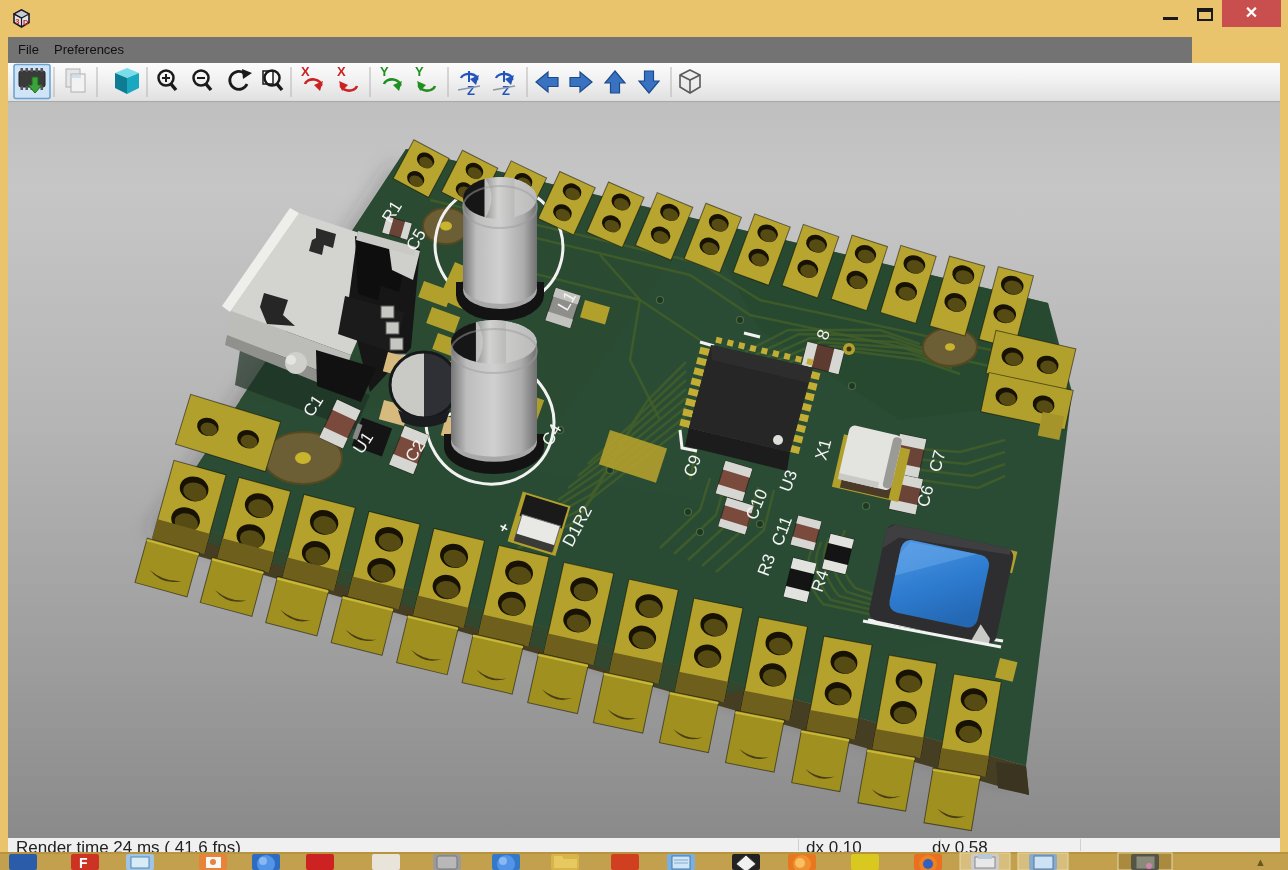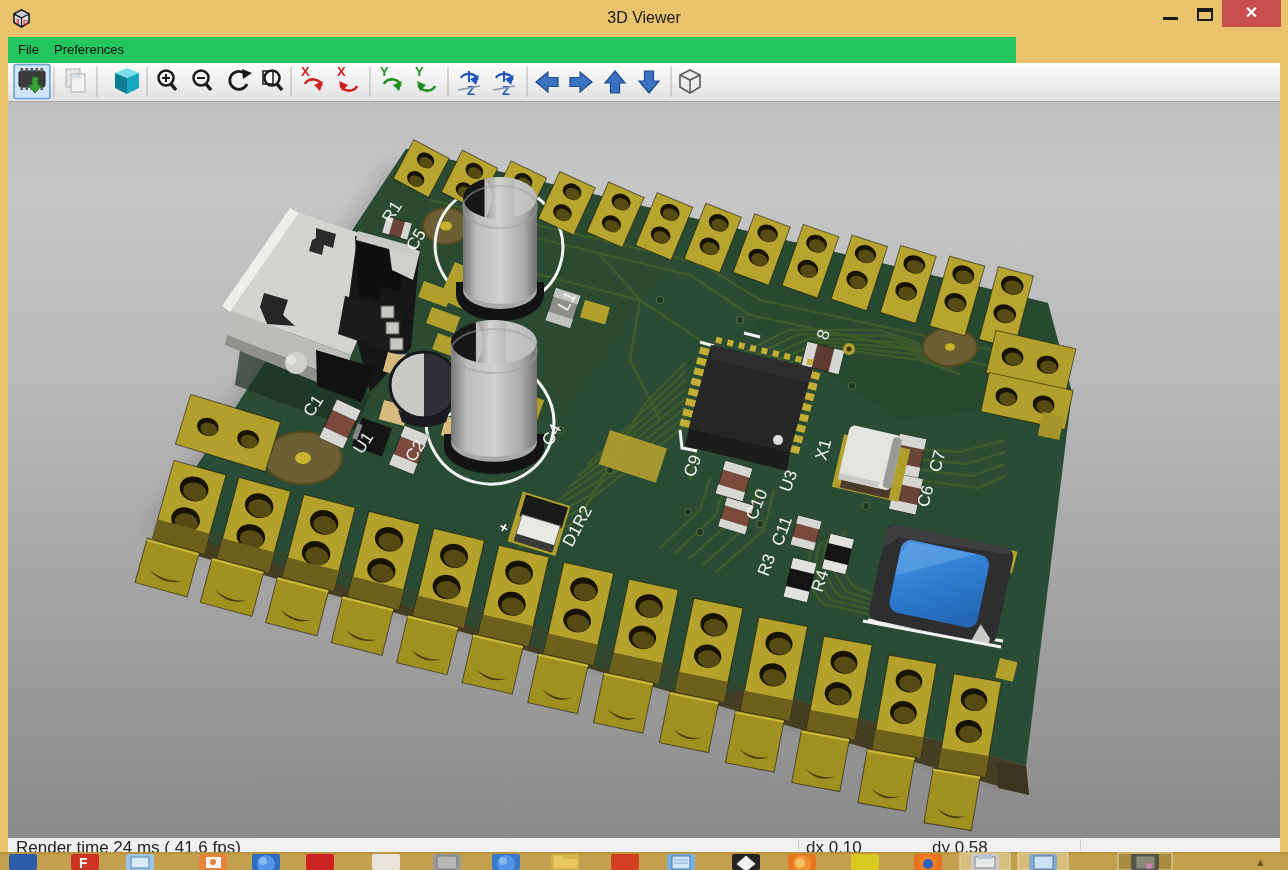--- a/index.html
+++ b/index.html
@@ -2,33 +2,32 @@
 <html><head><meta charset="utf-8"><style>
 html,body{margin:0;padding:0;}
 body{width:1288px;height:870px;overflow:hidden;position:relative;
  font-family:"Liberation Sans",sans-serif;background:#eac46d;}
 #titlebar{position:absolute;left:0;top:0;width:1288px;height:37px;background:#eac46d;}
 #title{position:absolute;left:0;top:9px;width:1288px;text-align:center;font-size:16px;color:#1a1a1a;}
 #mini{position:absolute;left:1163px;top:17px;width:15px;height:3px;background:#1a1a1a;}
 #maxi{position:absolute;left:1197px;top:8px;width:12px;height:7px;border:2px solid #1a1a1a;border-top-width:4px;}
 #closebtn{position:absolute;left:1222px;top:0;width:59px;height:27px;background:#c94f4f;}
 #closebtn:after{content:"✕";display:block;text-align:center;color:#fff;font-size:16px;line-height:26px;font-weight:bold;}
-#menubar{position:absolute;left:8px;top:37px;width:1008px;height:26px;background:#22c55e;font-size:13px;color:#111;}
+#menubar{position:absolute;left:8px;top:37px;width:1184px;height:26px;background:#737373;font-size:13px;color:#111;}
 #toolbar{position:absolute;left:8px;top:63px;width:1272px;height:39px;
  background:linear-gradient(180deg,#fcfcfc 0%,#f1f1f1 45%,#e0e0e0 100%);
  border-bottom:1px solid #a8a8a8;box-sizing:border-box;}
 #viewport{position:absolute;left:8px;top:102px;width:1272px;height:736px;}
 #statusbar{position:absolute;left:8px;top:838px;width:1272px;height:14px;background:#f0f0f0;font-size:17px;color:#222;}
 #taskbar{position:absolute;left:0;top:852px;width:1288px;height:18px;}
 svg{display:block;}
 .st{position:absolute;top:0px;}
 </style></head>
 <body>
 <div id="titlebar">
- <div id="title">3D Viewer</div>
  <svg style="position:absolute;left:12px;top:9px" width="19" height="19" viewBox="0 0 19 19">
   <polygon points="9.5,1 17,5 17,13.5 9.5,18 2,13.5 2,5" fill="#dfe3e8" stroke="#1a1a22" stroke-width="1.6"></polygon>
   <polygon points="2,5 9.5,9 17,5 9.5,1" fill="#c8cdd4" stroke="#1a1a22" stroke-width="1.2"></polygon>
   <polyline points="2,5 9.5,9 9.5,18" fill="none" stroke="#1a1a22" stroke-width="1.2"></polyline>
   <text x="3.2" y="15" font-size="7.5" font-weight="bold" fill="#c22" font-family="Liberation Sans">3</text>
   <text x="11" y="15.5" font-size="7.5" font-weight="bold" fill="#c22" font-family="Liberation Sans">D</text>
   </svg>
  <div id="mini"></div>
     <div id="maxi"></div>
     <div id="closebtn"></div>

